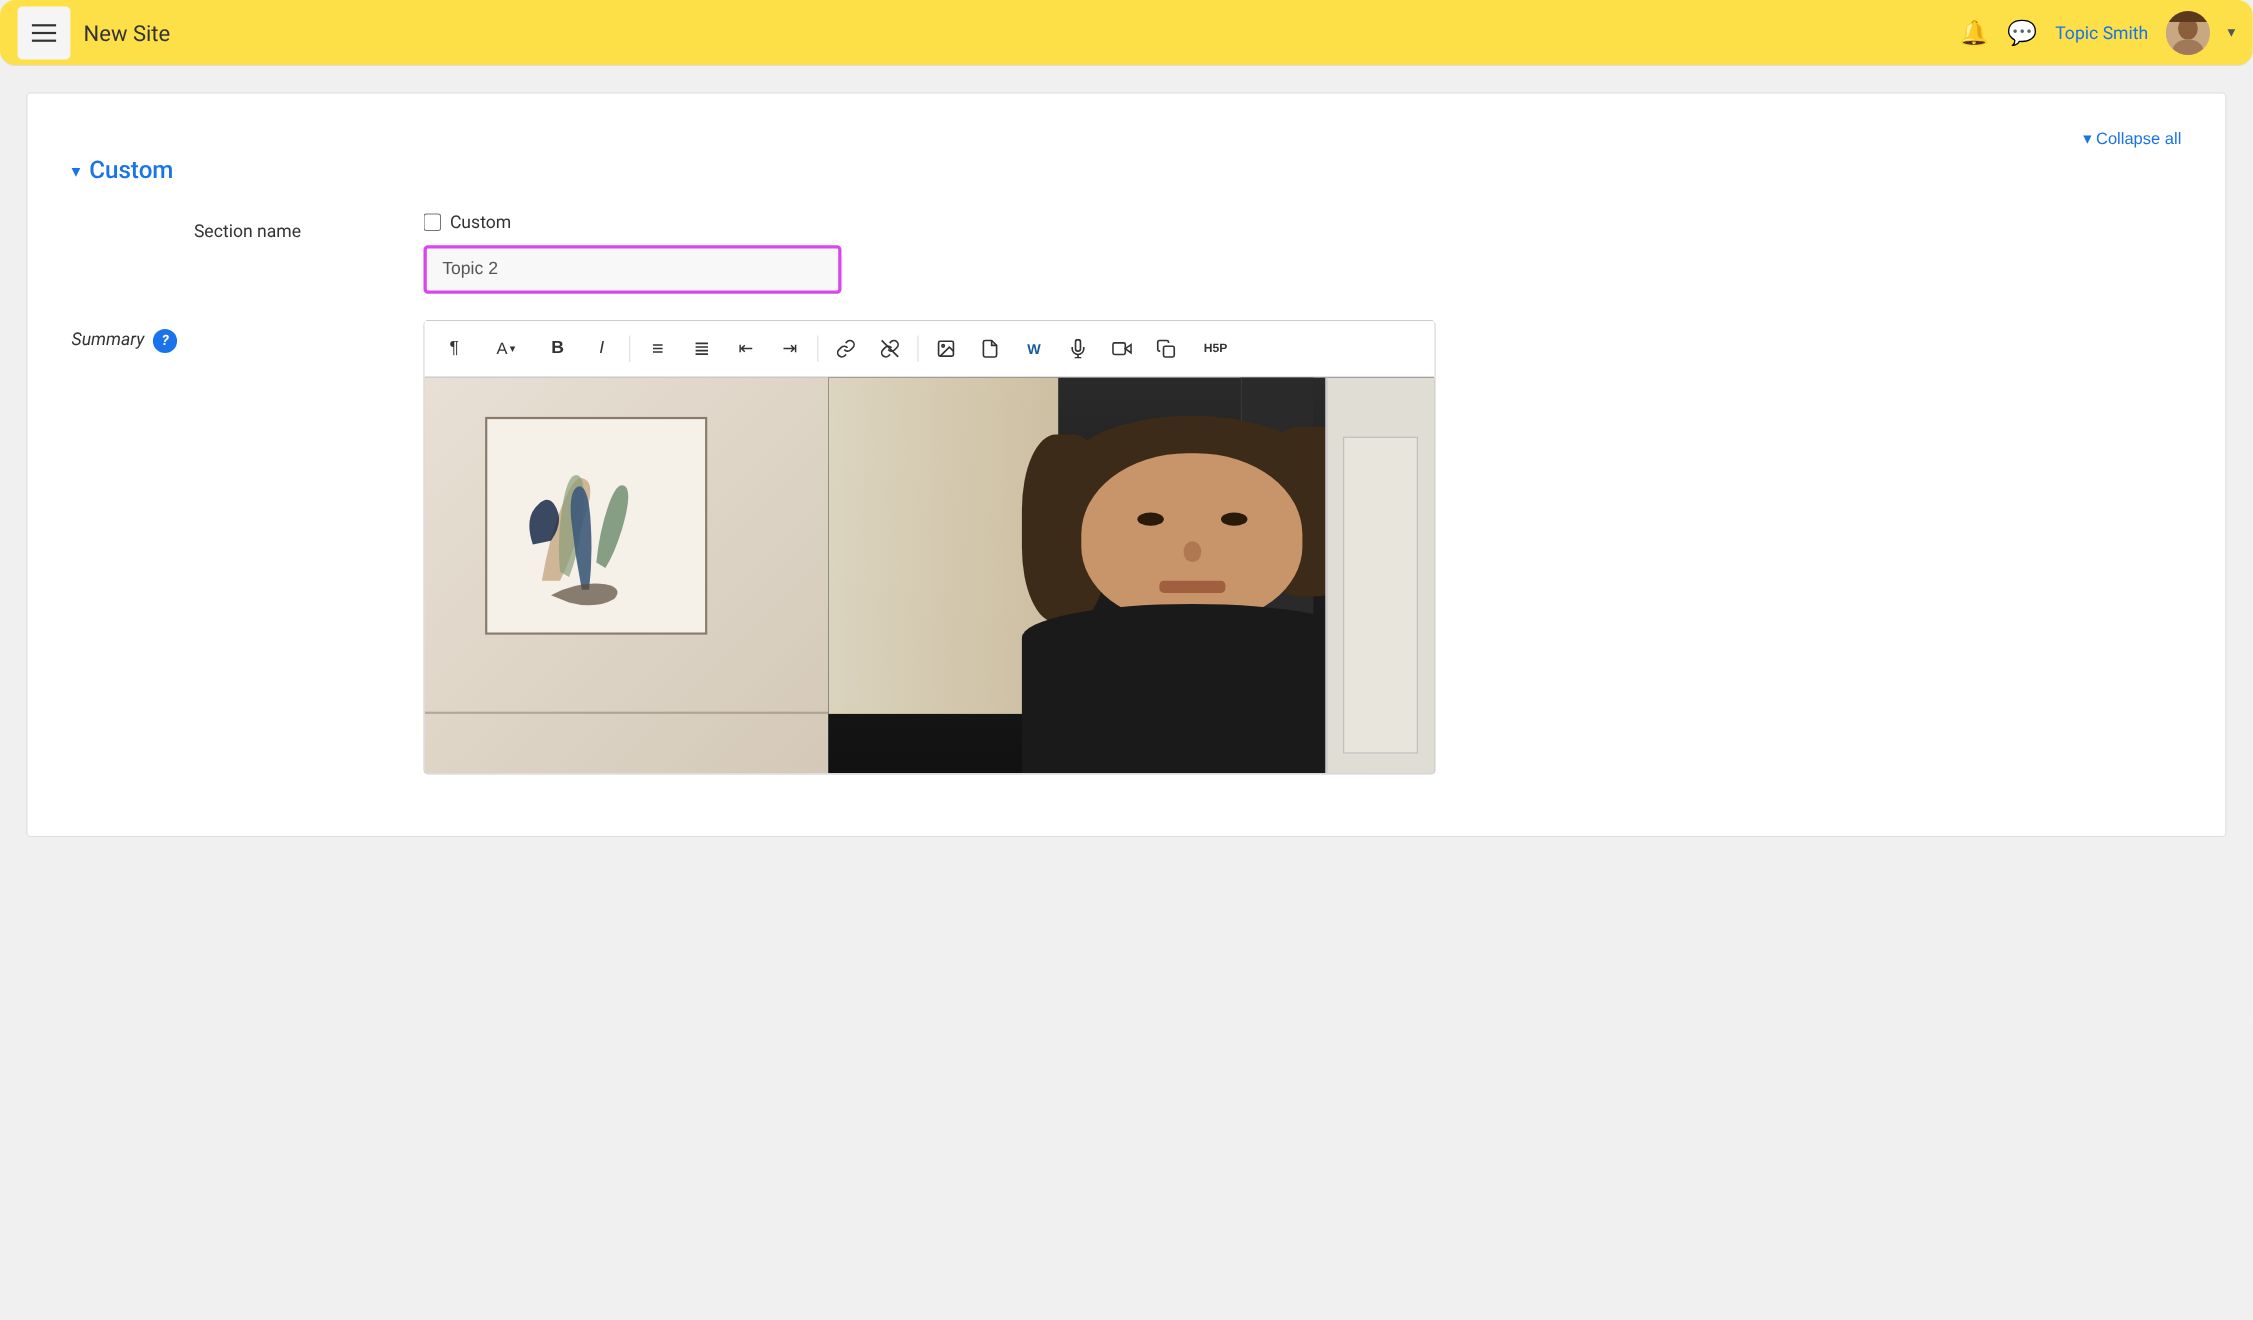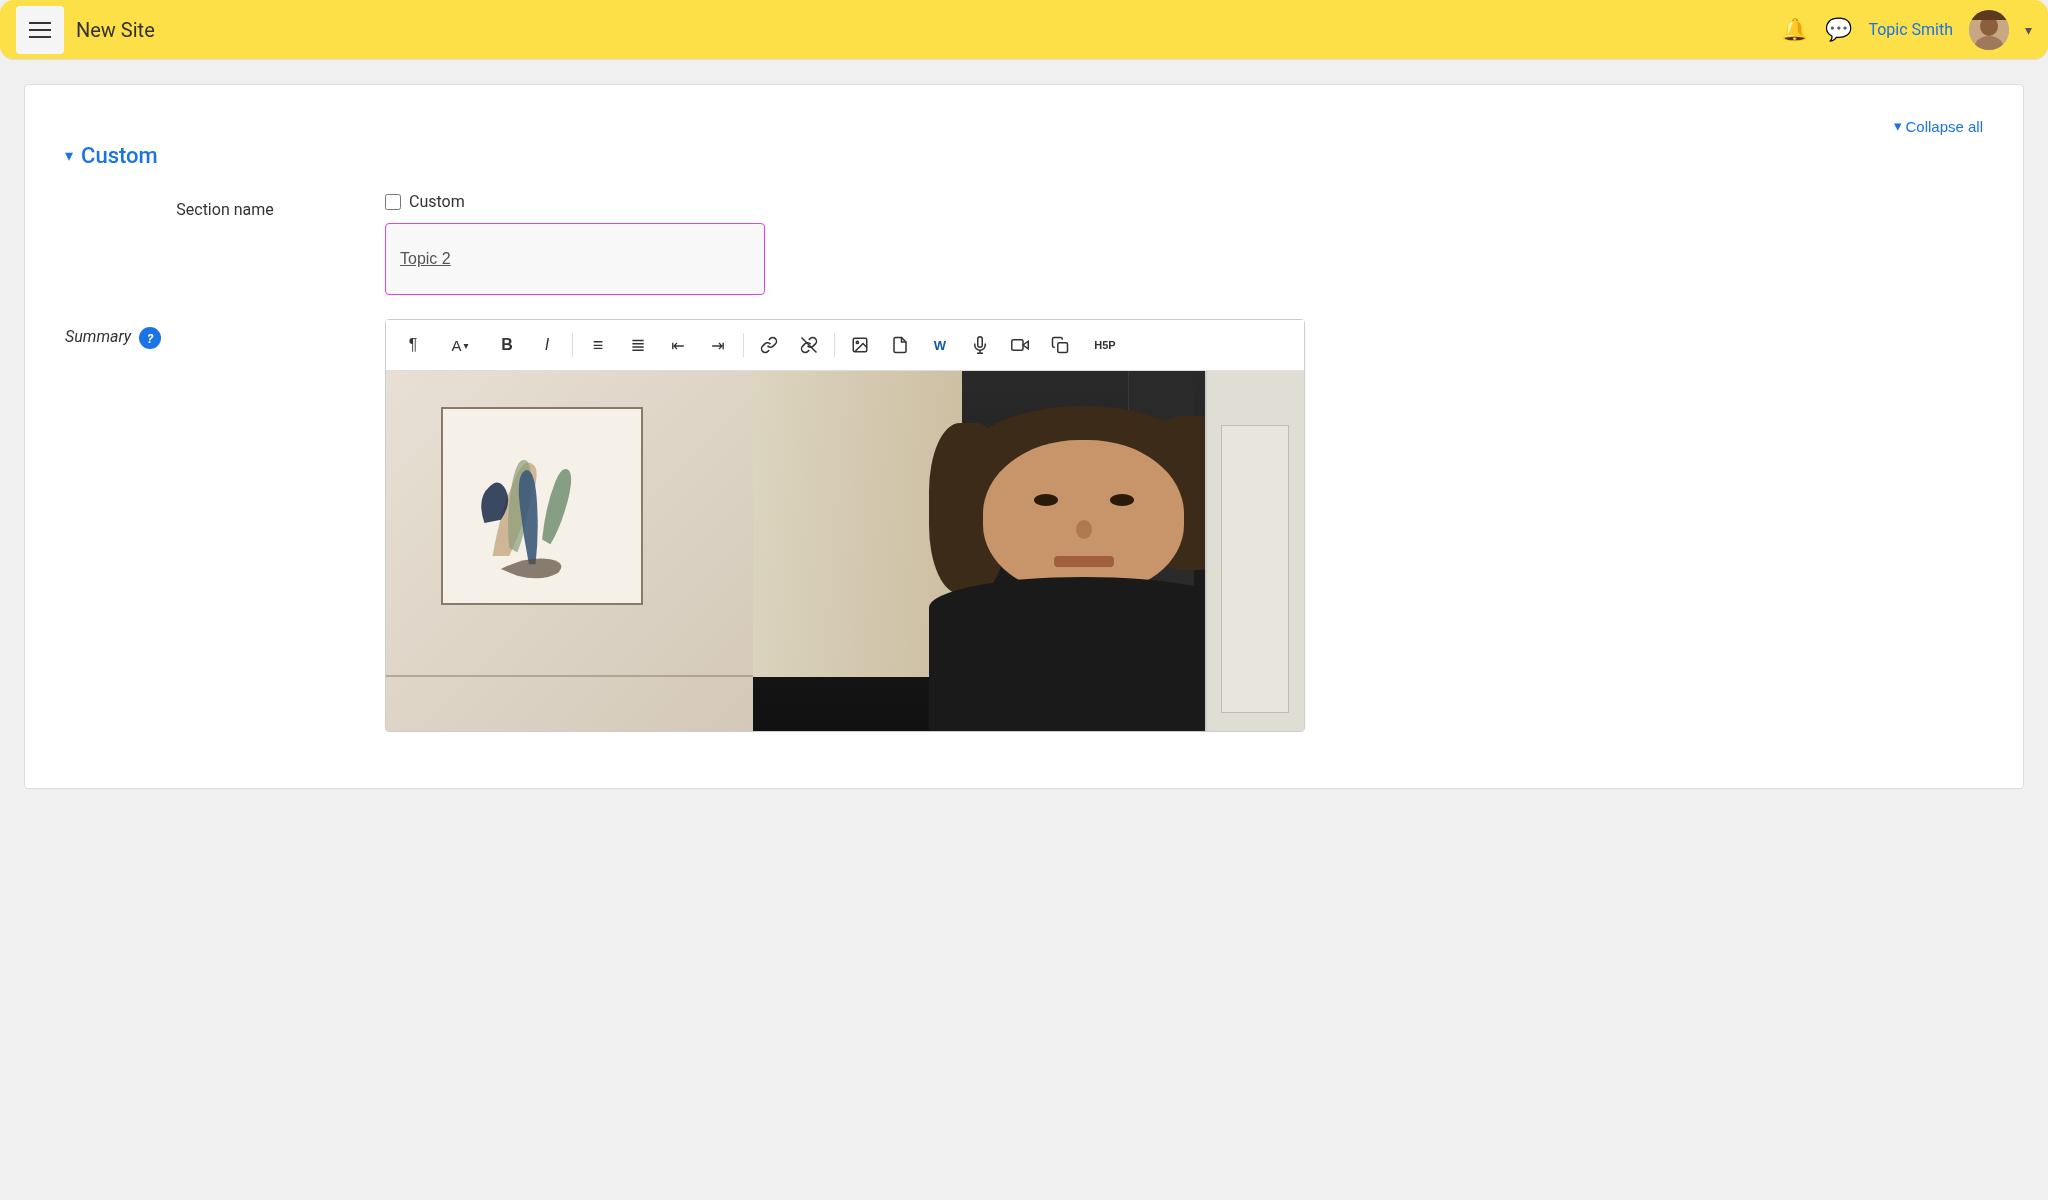--- a/index.html
+++ b/index.html
@@ -149,27 +149,26 @@
       width: 16px;
       height: 16px;
       cursor: pointer;
     }
     .checkbox-label {
       font-size: 16px;
       color: #333;
     }
     .text-input {
       width: 380px;
-      padding: 26px 14px;
-      border: 1px solid #d946ef;
+      padding: 10px 14px;
+      border: 3px solid #d946ef;
       border-radius: 4px;
       font-size: 16px;
       color: #555;
       background: #f8f8f8;
-      text-decoration: underline;
     }
 
     
     .form-label-with-help {
       display: flex;
       align-items: flex-start;
       gap: 8px;
       width: 320px;
       flex-shrink: 0;
       padding-top: 8px;

